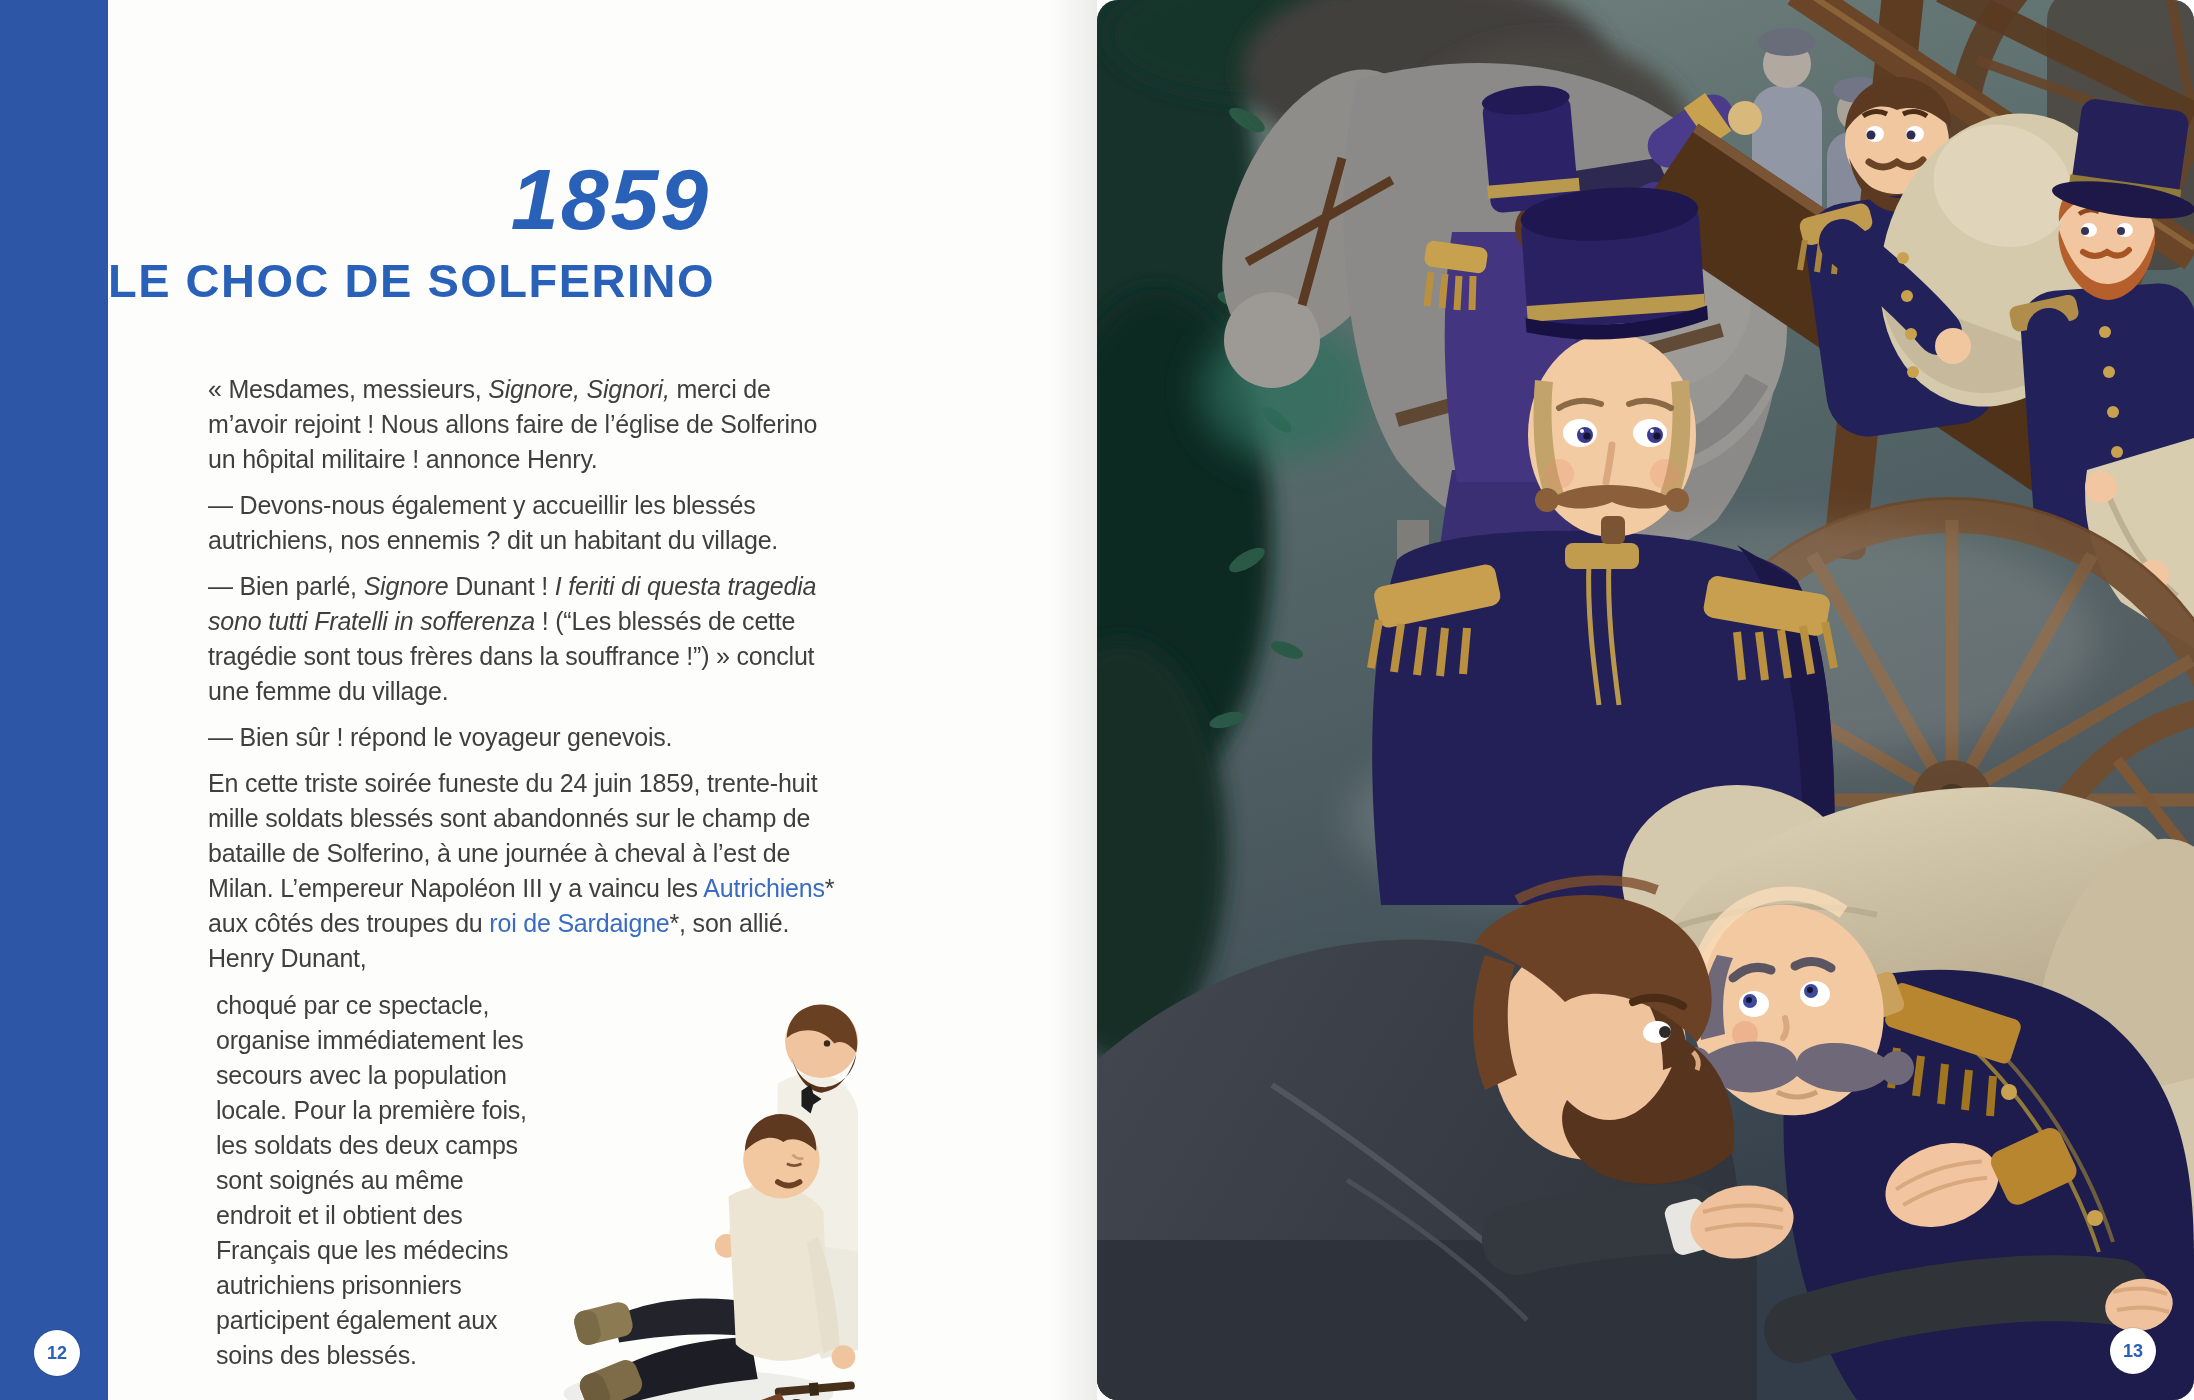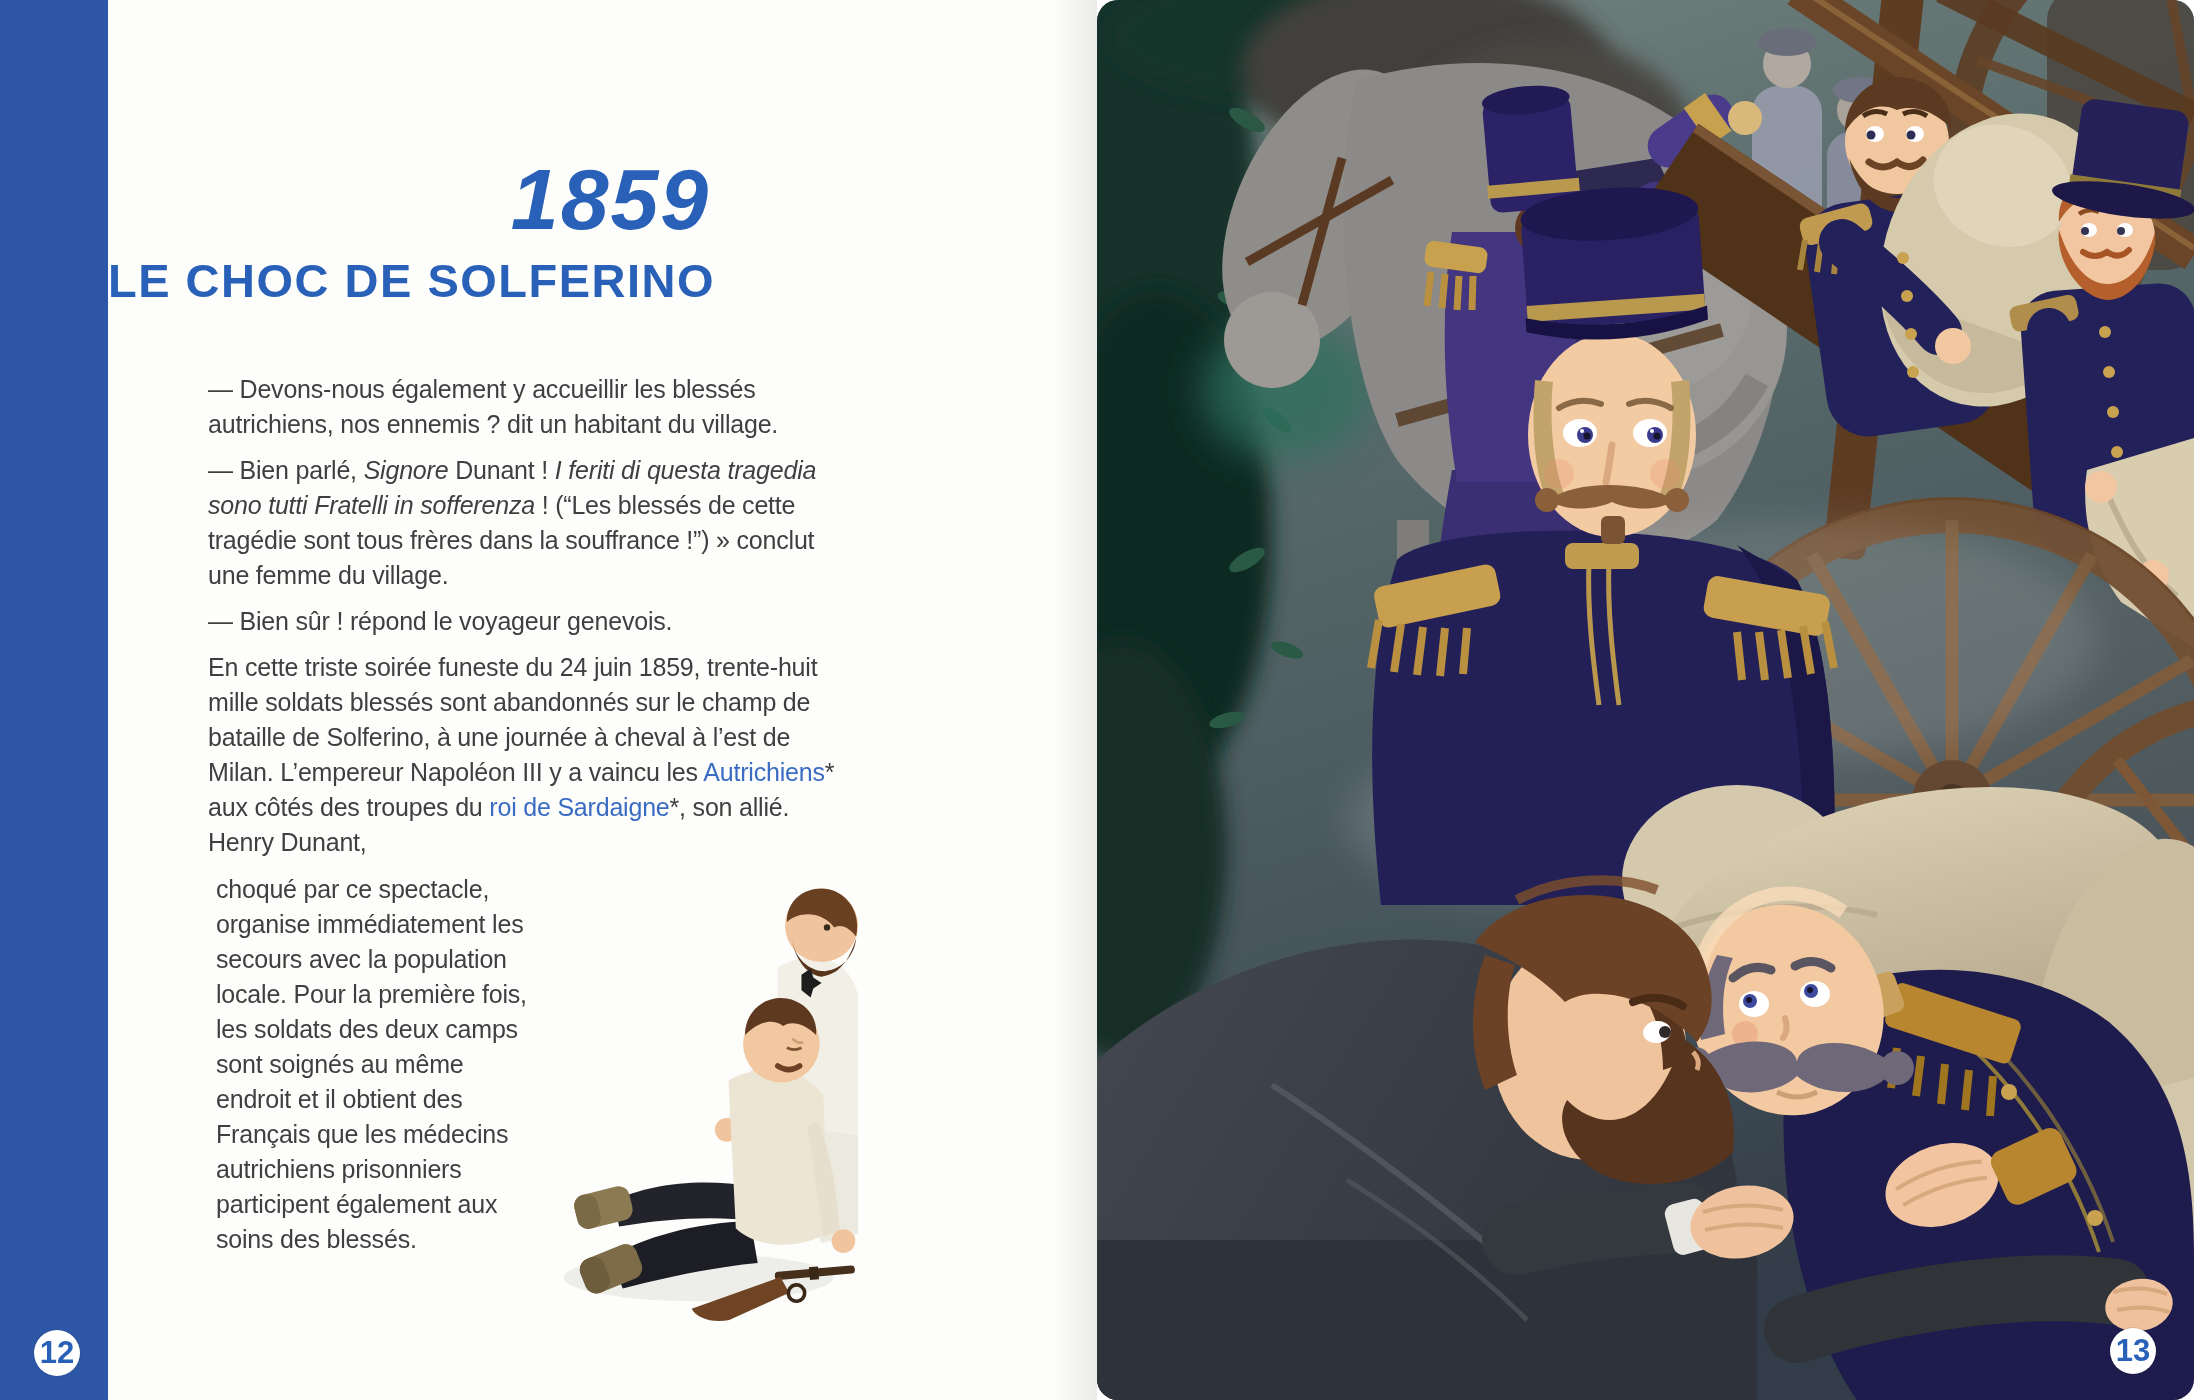--- a/index.html
+++ b/index.html
@@ -26,37 +26,38 @@
   .para{margin:0 0 11px;}
   .para.p5{margin-bottom:12px;}
   .para em{font-style:italic;}
   .gloss{color:var(--link-blue);text-decoration:none;cursor:pointer;}
   .wrap-after{width:640px;}
   .inset{float:right;width:310px;height:530px;margin:-40px -10px 0 14px;overflow:visible;}
   .narrow{margin:8px;}
 
   .page-circle{position:absolute;width:46px;height:46px;border-radius:50%;background:#ffffff;
         display:flex;align-items:center;justify-content:center;
-        color:var(--accent-blue);font-size:31px;font-weight:bold;
+        color:var(--accent-blue);font-size:18px;font-weight:bold;
         box-shadow:0 0 0 1px rgba(0,0,0,0.08);}
   .pc-left{left:34px;top:1330px;}
   .pc-right{left:1013px;top:1328px;}
 </style>
 </head>
 <body>
 
 <div class="spread">
 
   <div class="spine"></div>
 
   <div class="left-page">
     <div class="year">1859</div>
     <div class="heading">LE CHOC DE SOLFERINO</div>
 
     <div class="body-text">
+      <p class="para"><span>« Mesdames, messieurs, </span><em>Signore, Signori,</em><span> merci de m’avoir rejoint ! Nous allons faire de l’église de Solferino un hôpital militaire ! annonce Henry.</span></p>
 
       <p class="para">— Devons-nous également y accueillir les blessés autrichiens, nos ennemis ? dit un habitant du village.</p>
 
       <p class="para"><span>— Bien parlé, </span><em>Signore</em><span> Dunant ! </span><em>I feriti di questa tragedia sono tutti Fratelli in sofferenza</em><span> ! (“Les blessés de cette tragédie sont tous frères dans la souffrance !”) » conclut une femme du village.</span></p>
 
       <p class="para">— Bien sûr ! répond le voyageur genevois.</p>
 
       <p class="para p5"><span>En cette triste soirée funeste du 24 juin 1859, trente-huit mille soldats blessés sont abandonnés sur le champ de bataille de Solferino, à une journée à cheval à l’est de Milan. L’empereur Napoléon III y a vaincu les </span><a class="gloss">Autrichiens</a><span>* aux côtés des troupes du </span><a class="gloss">roi de Sardaigne</a><span>*, son allié. Henry Dunant,</span></p>
 
       <div class="wrap-after">

